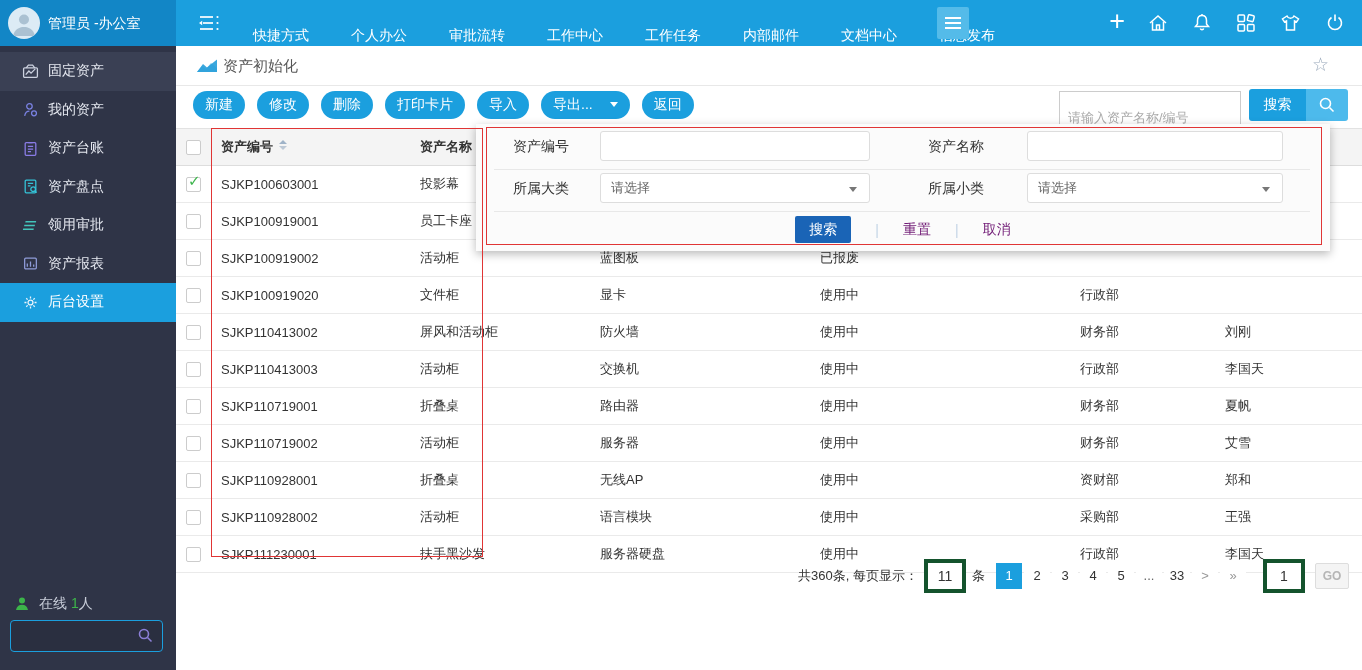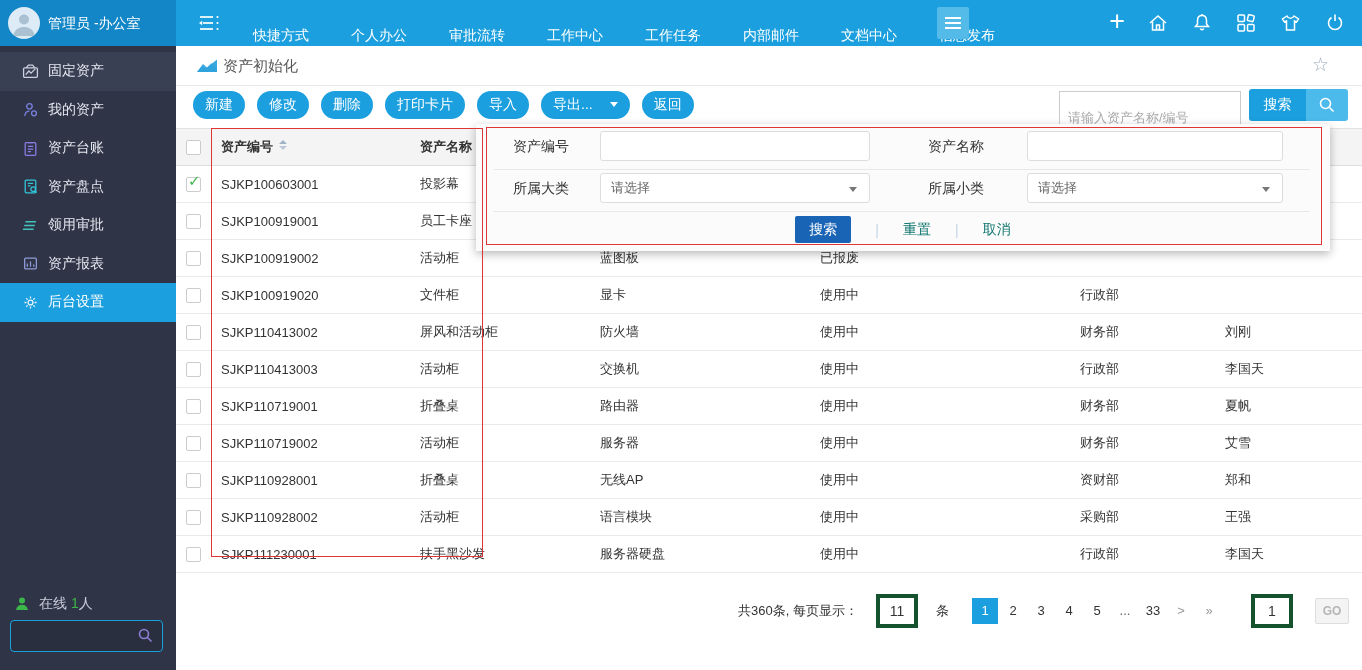--- a/index.html
+++ b/index.html
@@ -62,21 +62,21 @@
   .c1{width:199px}.c2{width:180px}.c3{width:220px}.c4{width:260px}.c5{width:145px}.c6{flex:1}
   .cb{width:13px;height:13px;border:1px solid #ccc;border-radius:2px;background:#fff;position:relative;display:inline-block;cursor:pointer;}
   .tick{display:none;position:absolute;left:1px;top:-6px;color:#3db54c;font-size:15px;font-weight:bold;}
   .tr.checked .tick{display:block;}
   .sort{display:inline-block;margin-left:6px;vertical-align:1px;}
   .sort i{display:block;width:0;height:0;border-left:4px solid transparent;border-right:4px solid transparent;}
   .sort .up{border-bottom:4px solid #9fb3c8;margin-bottom:2px;}
   .sort .dn{border-top:4px solid #bcc8d5;}
 
   
-  .pagination{position:absolute;right:13px;top:548px;display:flex;align-items:center;gap:18px;font-size:13px;color:#333;}
+  .pagination{position:absolute;right:13px;top:513px;display:flex;align-items:center;gap:6px;font-size:13px;color:#333;}
   .pg-input{width:30px;height:24px;border:4px solid #14532d;text-align:center;font-size:14px;color:#333;font-family:inherit;outline:none;}
   .pages{display:flex;margin-left:4px;}
   .pg{min-width:24px;height:26px;line-height:26px;text-align:center;padding:0 1px;margin:0 1px;background:#fff;cursor:pointer;}
   .pg.active{background:#1b9fde;color:#fff;}
   .pg.arrow{color:#999;}
   .pg.ellipsis{color:#666;}
   .go-btn{width:34px;height:26px;background:#f4f4f4;border:1px solid #ddd;color:#b5b5b5;font-size:12px;border-radius:2px;
           margin-left:4px;font-weight:bold;font-family:inherit;cursor:pointer;}
   .goto{margin-left:10px;}
 
@@ -89,21 +89,21 @@
   .p-input{position:absolute;width:270px;height:30px;border:1px solid #ddd;border-radius:3px;background:#fff;outline:none;
            box-sizing:border-box;padding:0 8px;font-family:inherit;font-size:13px;}
   .p-select{position:absolute;width:270px;height:30px;border:1px solid #ddd;border-radius:3px;background:#fff;
             font-size:13px;color:#666;line-height:28px;padding-left:10px;box-sizing:border-box;cursor:pointer;}
   .p-select .sel-caret{position:absolute;right:12px;top:13px;width:0;height:0;
             border-left:4px solid transparent;border-right:4px solid transparent;border-top:5px solid #777;}
   .p-sep{position:absolute;left:18px;right:20px;height:1px;background:#e8e8e8;}
   .p-actions{position:absolute;left:10px;width:834px;top:92px;display:flex;justify-content:center;align-items:center;gap:24px;}
   .p-search{width:56px;height:27px;background:#1a64b6;color:#fff;border:none;border-radius:2px;font-size:14px;font-family:inherit;cursor:pointer;}
   .p-pipe{color:#c3d4e6;font-size:14px;}
-  .p-link{color:#0f766e;font-size:14px;cursor:pointer;}
+  .p-link{color:#701a75;font-size:14px;cursor:pointer;}
 </style>
 </head>
 <body>
 
 <div class="screen">
 
   <header class="topbar">
     <div class="user-block">
       <span class="avatar">
         <svg width="32" height="32" viewBox="0 0 32 32">

